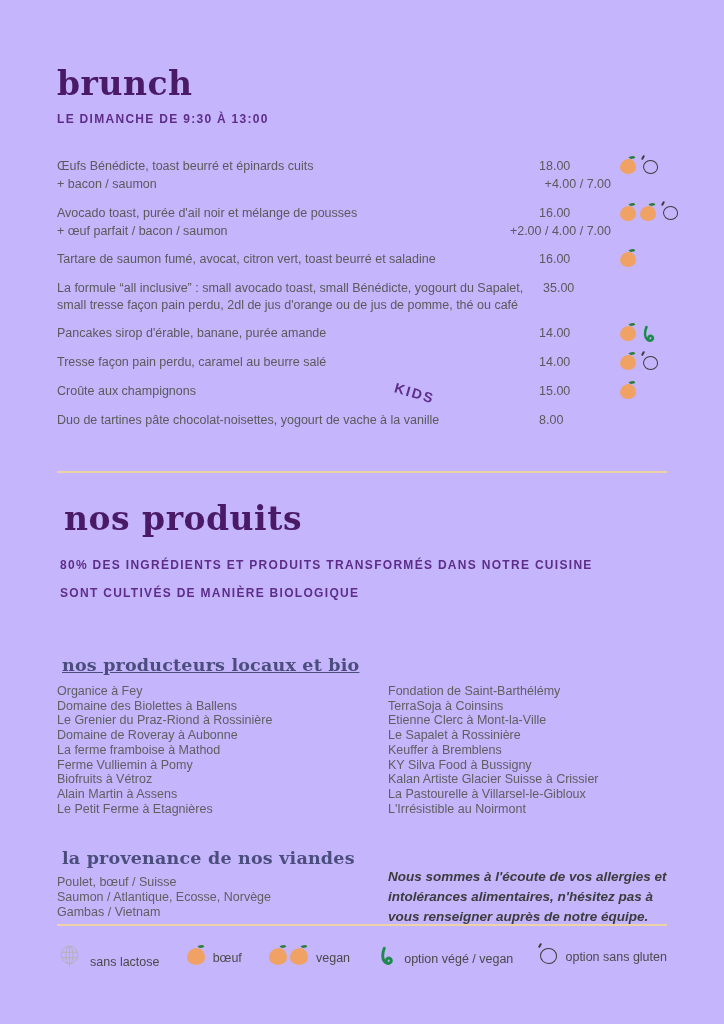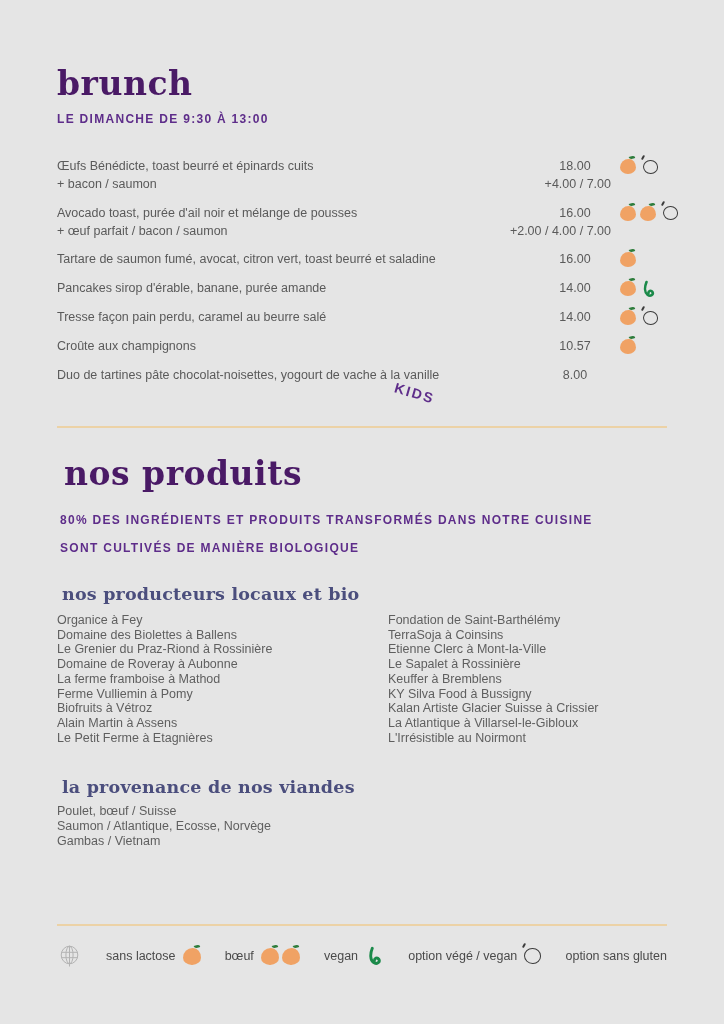--- a/index.html
+++ b/index.html
@@ -1,20 +1,20 @@
 <!DOCTYPE html>
 <html><head>
 <meta charset="utf-8">
 <style>
   * { margin:0; padding:0; box-sizing:border-box; }
   html,body { background:#ffffff; }
   .page {
     position:relative;
     width:724px; height:1024px;
-    background:#e5e5e5;
+    background:#c4b5fd;
     font-family:"Liberation Sans", sans-serif;
     color:#5f5f5f;
     overflow:hidden;
     margin:0 auto;
   }
   .content { padding:0 57px; }
 
   
   .h1 {
     font-family:"DejaVu Serif", serif;
@@ -39,21 +39,21 @@
   .row-line { display:flex; align-items:flex-start; }
   .item-name {
     flex:1 1 auto;
     max-width:486px;
     font-size:12.5px;
     line-height:16.5px;
     color:#5a5a5a;
   }
   .item-price {
     width:72px;
-    text-align:center;
+    text-align:left;
     font-size:12.5px;
     line-height:16.5px;
     color:#5a5a5a;
     white-space:nowrap;
   }
   .item-icons {
     width:56px;
     display:flex;
     align-items:center;
     gap:4px;
@@ -130,21 +130,21 @@
     line-height:28px;
     padding-left:3px;
   }
   .h3 {
     font-family:"DejaVu Serif", serif;
     font-weight:bold;
     font-size:17.5px;
     color:#4b4e7d;
     letter-spacing:0.2px;
   }
-  .producers-head { margin-top:22px; padding-left:5px; }
+  .producers-head { margin-top:48px; padding-left:5px;text-decoration:underline; }
   .cols { display:flex; margin-top:9px;justify-content:flex-end; }
   .col-left { width:331px; }
   .col-right { flex:1; }
   .plist { list-style:none; font-size:12.5px; line-height:14.7px; color:#5f5f5f; }
   .plist li { white-space:nowrap; }
 
   .meats-head { margin-top:22px; padding-left:5px; }
   .bottom-cols { display:flex; margin-top:8px; }
   .allergy-note {
     font-size:13.5px;
@@ -157,21 +157,21 @@
   }
 
   
   .footer { position:absolute; left:57px; right:57px; top:924px; }
   .legend {
     display:flex;
     justify-content:space-between;
     align-items:center;
     margin-top:17px;
   }
-  .legend-item { display:flex; align-items:center; gap:24px; }
+  .legend-item { display:flex; align-items:flex-end; gap:8px; }
   .legend-label { font-size:12.5px; color:#4a4a4a; }
   .legend .peach, .legend .peach-outline { margin-left:0; }
   .vegan-pair { display:flex; gap:3px; }
 </style>
 </head>
 <body>
 
 <div class="page">
   <div class="content">
 
@@ -216,20 +216,27 @@
       <div class="row">
         <div class="row-line">
           <span class="item-name">Tartare de saumon fumé, avocat, citron vert, toast beurré et saladine</span>
           <span class="item-price">16.00</span>
           <span class="item-icons">
             <span class="peach"></span>
           </span>
         </div>
       </div>
 
+      <div class="row">
+        <div class="row-line">
+          <span class="item-name">La formule “all inclusive” : small avocado toast, small Bénédicte, yogourt du Sapalet, small tresse façon pain perdu, 2dl de jus d'orange ou de jus de pomme, thé ou café</span>
+          <span class="item-price">35.00</span>
+          <span class="item-icons"></span>
+        </div>
+      </div>
 
       <div class="row">
         <div class="row-line">
           <span class="item-name">Pancakes sirop d'érable, banane, purée amande</span>
           <span class="item-price">14.00</span>
           <span class="item-icons">
             <span class="peach"></span>
             <svg class="icon-svg" width="17" height="18" viewBox="0 0 17 18">
                 <path d="M6.5 2 C4.5 7 4.5 12.5 7.5 14.8 C10.5 17 14 14.5 12.3 11.8 C11 9.8 8.2 10.8 8.4 13.6" fill="none" stroke="#1b8a4a" stroke-width="2.6" stroke-linecap="round"></path>
               </svg>
@@ -244,21 +251,21 @@
           <span class="item-icons">
             <span class="peach"></span>
             <span class="peach-outline"></span>
           </span>
         </div>
       </div>
 
       <div class="row">
         <div class="row-line">
           <span class="item-name">Croûte aux champignons</span>
-          <span class="item-price">10.57</span>
+          <span class="item-price">15.00</span>
           <span class="item-icons">
             <span class="peach"></span>
           </span>
         </div>
       </div>
 
       <div class="row">
         <div class="row-line">
           <span class="item-name">Duo de tartines pâte chocolat-noisettes, yogourt de vache à la vanille</span>
           <span class="item-price">8.00</span>
@@ -290,35 +297,38 @@
       </div>
       <div class="col-right">
         <ul class="plist">
           <li>Fondation de Saint-Barthélémy</li>
           <li>TerraSoja à Coinsins</li>
           <li>Etienne Clerc à Mont-la-Ville</li>
           <li>Le Sapalet à Rossinière</li>
           <li>Keuffer à Bremblens</li>
           <li>KY Silva Food à Bussigny</li>
           <li>Kalan Artiste Glacier Suisse à Crissier</li>
-          <li>La Atlantique à Villarsel-le-Gibloux</li>
+          <li>La Pastourelle à Villarsel-le-Gibloux</li>
           <li>L'Irrésistible au Noirmont</li>
         </ul>
       </div>
     </div>
 
     <div class="bottom-cols">
       <div class="col-left">
         <div class="h3 meats-head" style="margin-top:24px;">la provenance de nos viandes</div>
         <ul class="plist" style="margin-top:7px;">
           <li>Poulet, bœuf / Suisse</li>
           <li>Saumon / Atlantique, Ecosse, Norvège</li>
           <li>Gambas / Vietnam</li>
         </ul>
       </div>
+      <div class="col-right">
+        <div class="allergy-note" style="margin-top:43px;">Nous sommes à l'écoute de vos allergies et intolérances alimentaires, n'hésitez pas à vous renseigner auprès de notre équipe.</div>
+      </div>
     </div>
 
   </div>
 
   <div class="kids-tag">KIDS</div>
 
   <div class="footer">
     <hr class="divider" style="margin-top:0;">
     <div class="legend">
       <div class="legend-item">

